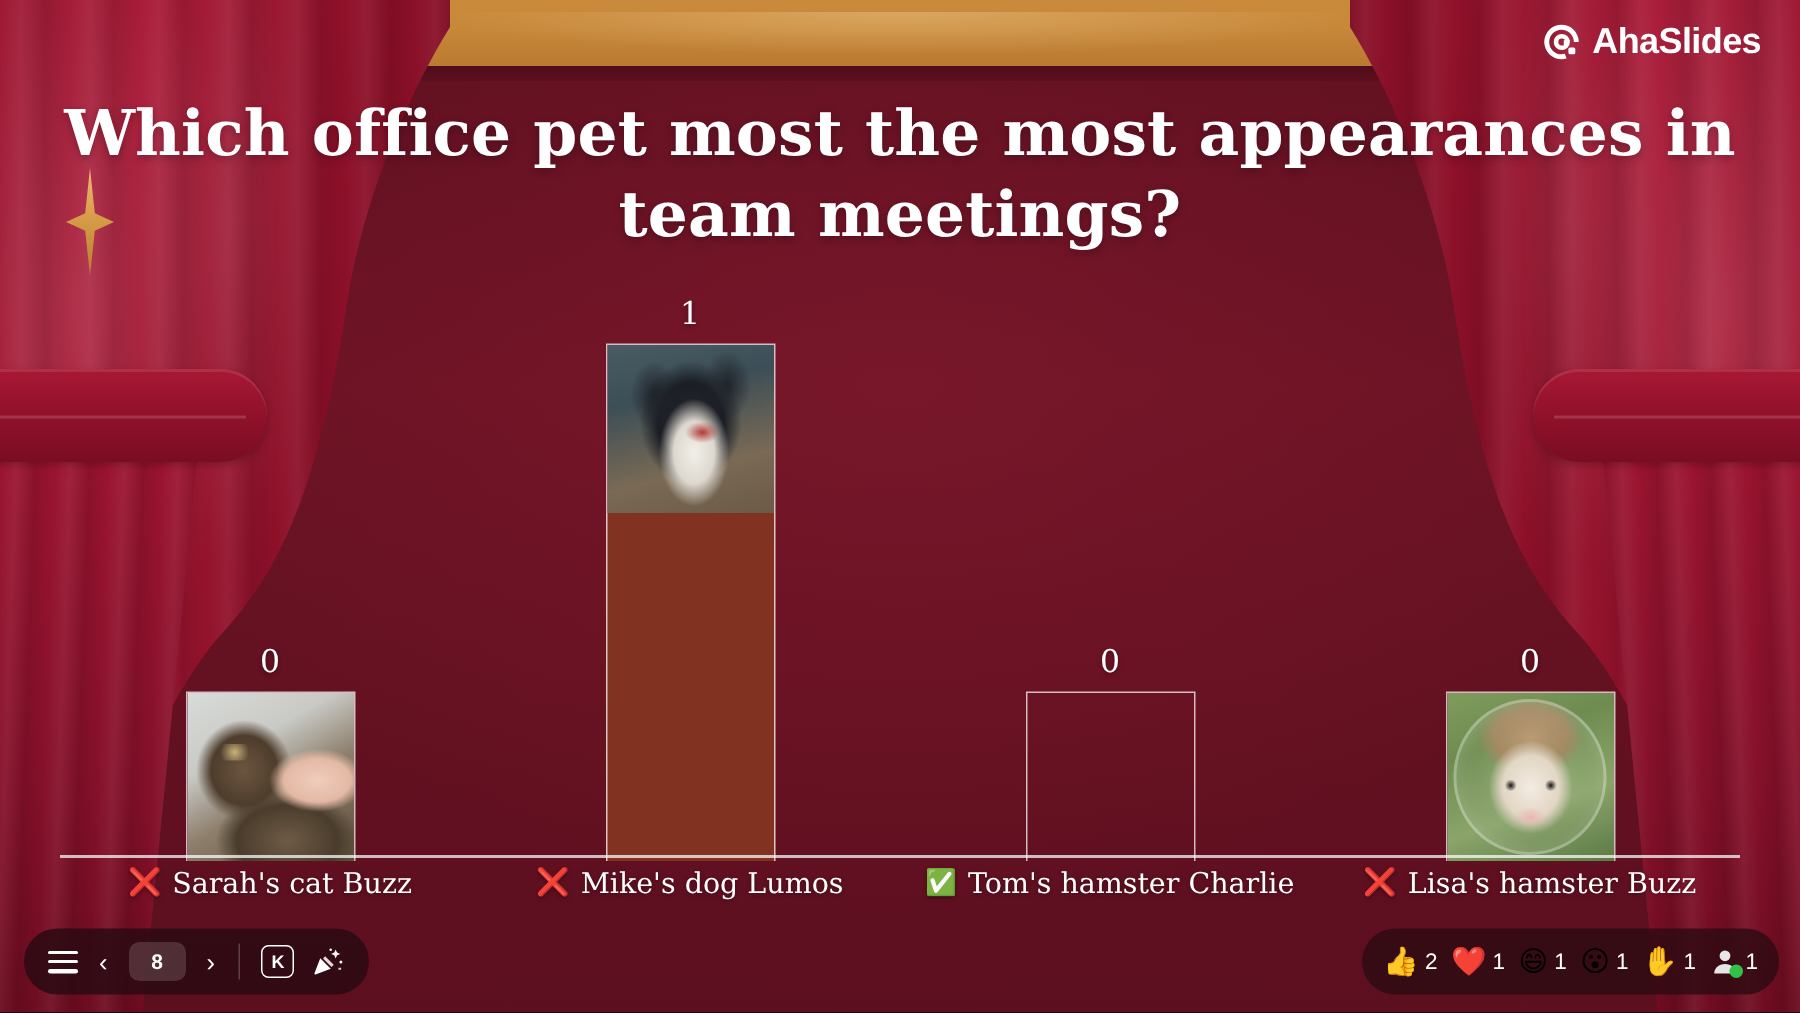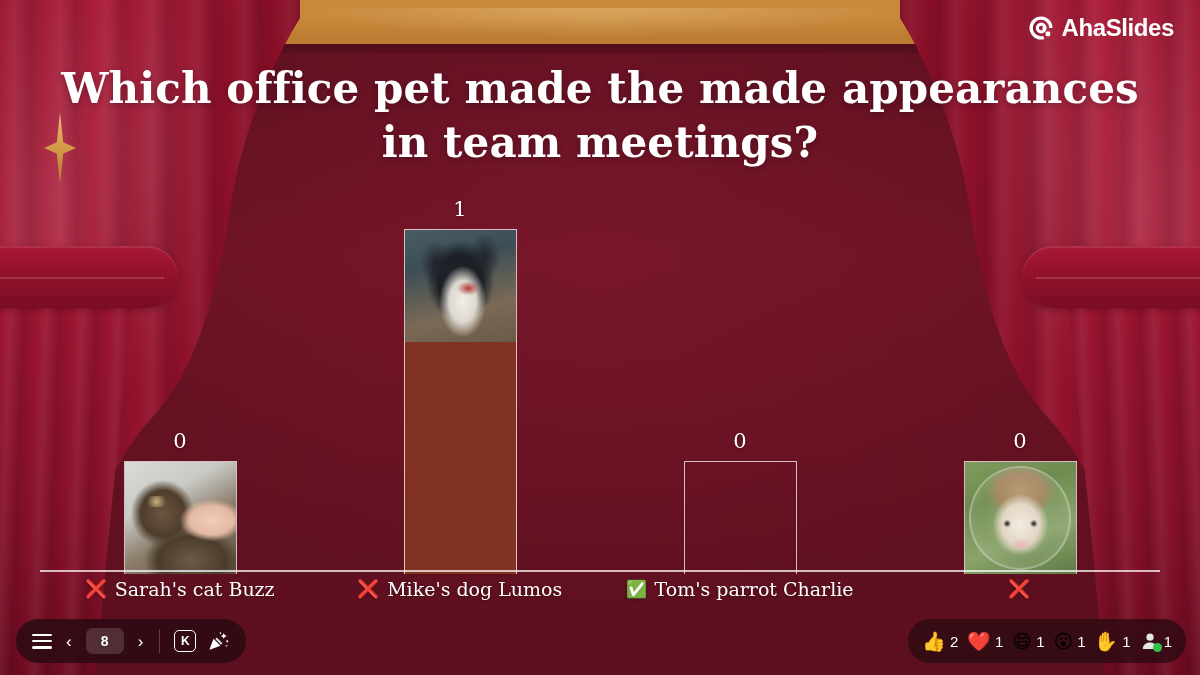--- a/index.html
+++ b/index.html
@@ -333,21 +333,21 @@
     <span class="logo-mark">
       <svg viewBox="0 0 26 26" width="26" height="26" aria-hidden="true">
         <path fill="#ffffff" d="M13 1.5A11.5 11.5 0 0 0 1.5 13 11.5 11.5 0 0 0 13 24.5c1.2 0 2.3-.18 3.4-.52l-1.2-3.1c-.7.2-1.45.3-2.2.3A8.2 8.2 0 1 1 21.2 13h3.3A11.5 11.5 0 0 0 13 1.5z"></path>
         <path fill="#ffffff" d="M13.2 7.6a5.4 5.4 0 1 0 5.4 5.4v-1.1h-4.1v3.4h-1.3a2.3 2.3 0 1 1 2.3-2.3h3.1a5.4 5.4 0 0 0-5.4-5.4z"></path>
         <rect fill="#ffffff" x="17.6" y="16.6" width="4.6" height="4.6" rx="1.1"></rect>
       </svg>
     </span>
     <span class="logo-text">AhaSlides</span>
   </div>
 
-  <div class="title">Which office pet made the made appearances in team meetings?</div>
+  <div class="title">Which office pet most the most appearances in team meetings?</div>
 
   <div class="chart">
 
     <div class="col">
       <div class="bar-wrap">
         <div class="bar-value">0</div>
         <div class="bar-img">
           <div class="ph ph-cat"></div>
         </div>
         <div class="bar-fill" style="height:0px;background:#823220;border:none;"></div>
@@ -393,24 +393,25 @@
     <div class="label-cell">
       <span class="mark mark-wrong">❌</span>
       <span>Sarah's cat Buzz</span>
     </div>
     <div class="label-cell">
       <span class="mark mark-wrong">❌</span>
       <span>Mike's dog Lumos</span>
     </div>
     <div class="label-cell">
       <span class="mark mark-right">✅</span>
-      <span>Tom's parrot Charlie</span>
+      <span>Tom's hamster Charlie</span>
     </div>
     <div class="label-cell">
       <span class="mark mark-wrong">❌</span>
+      <span>Lisa's hamster Buzz</span>
     </div>
   </div>
 
   <div class="toolbar">
     <div class="tb-btn">
       <span class="hamburger">
           <i></i>
           <i></i>
           <i></i>
         </span>

